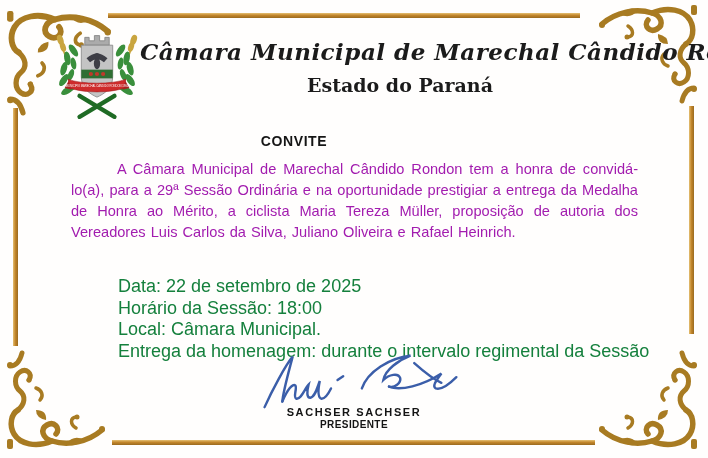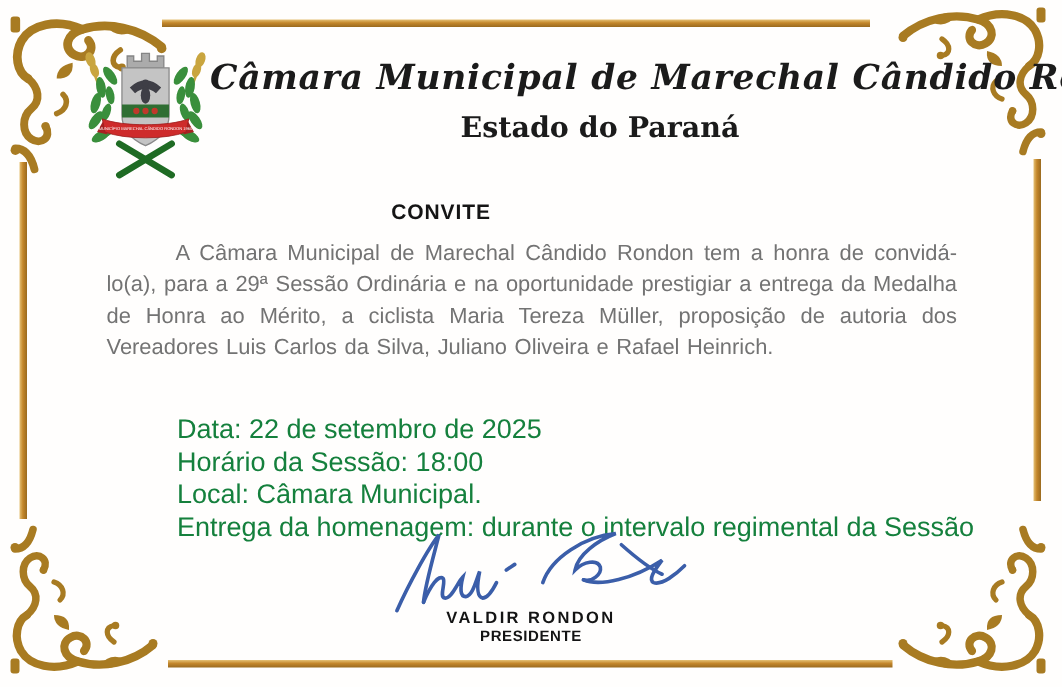--- a/index.html
+++ b/index.html
@@ -41,21 +41,21 @@
   
   .invite-title {
     position:absolute; left:0; top:133px; width:588px;
     text-align:center; font-weight:bold; font-size:14px; letter-spacing:0.6px;
     color:#151515;
   }
   
   .invite-body {
     position:absolute; left:71px; top:159px; width:567px;
     font-size:14.6px; line-height:21px; text-align:justify;
-    text-indent:46px; color:#737373; word-spacing:1px;
+    text-indent:46px; color:#a21caf; word-spacing:1px;
   }
   
   .details { position:absolute; left:118px; top:276px; font-size:18px; line-height:21.5px; color:#15803d; }
   
   .signature-svg { position:absolute; left:256px; top:351px; width:208px; height:58px; }
   .signer-name {
     position:absolute; left:0; top:406px; width:708px; text-align:center;
     font-weight:bold; font-size:11px; letter-spacing:1.6px; color:#141414;
   }
   .signer-role {
@@ -190,16 +190,16 @@
     <g fill="none" stroke="#3b5ea9" stroke-width="2.6" stroke-linecap="round">
       <path d="M8,60 C16,42 30,16 38,6 C35,18 28,42 27,54"></path>
       <path d="M27,54 C32,42 38,34 41,37 C43,40 38,50 42,51 C47,52 51,40 55,36 C53,44 53,50 57,50 C62,49 64,40 67,32 C65,42 65,50 69,51 C73,51 77,44 79,40"></path>
       <path d="M86,31 l6,-4"></path>
       <path d="M112,40 C118,22 142,7 164,5 C151,10 137,20 135,31 C141,25 151,23 153,29 C154,34 147,40 141,38"></path>
       <path d="M141,38 C153,43 177,37 197,24 C191,32 187,38 191,40 C197,42 207,34 213,28"></path>
       <path d="M168,13 C177,21 188,30 197,34"></path>
     </g>
   </svg>
 
-  <div class="signer-name">VALDIR RONDON</div>
+  <div class="signer-name">SACHSER SACHSER</div>
   <div class="signer-role">PRESIDENTE</div>
 
 </div>
 
 </body></html>

